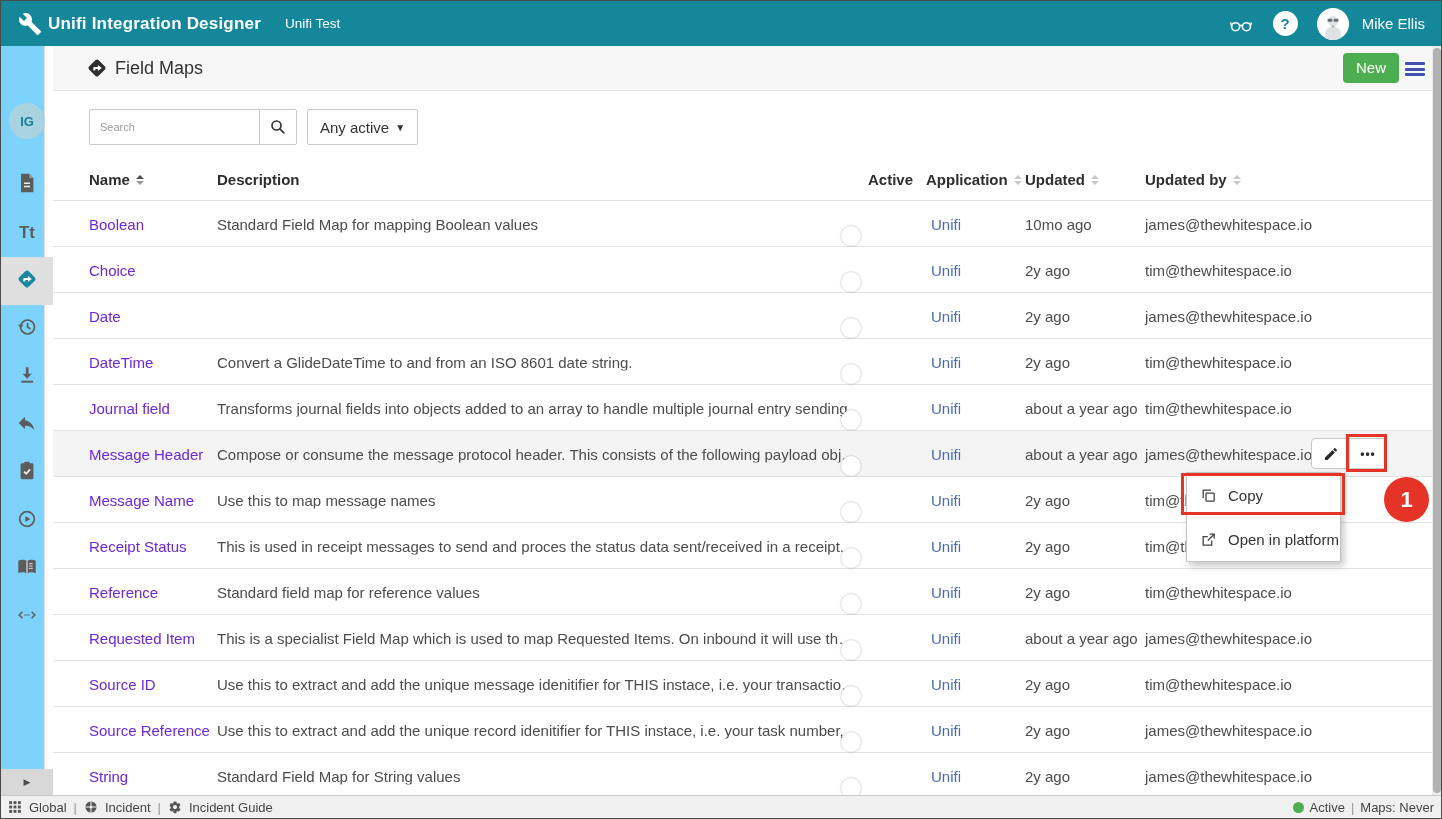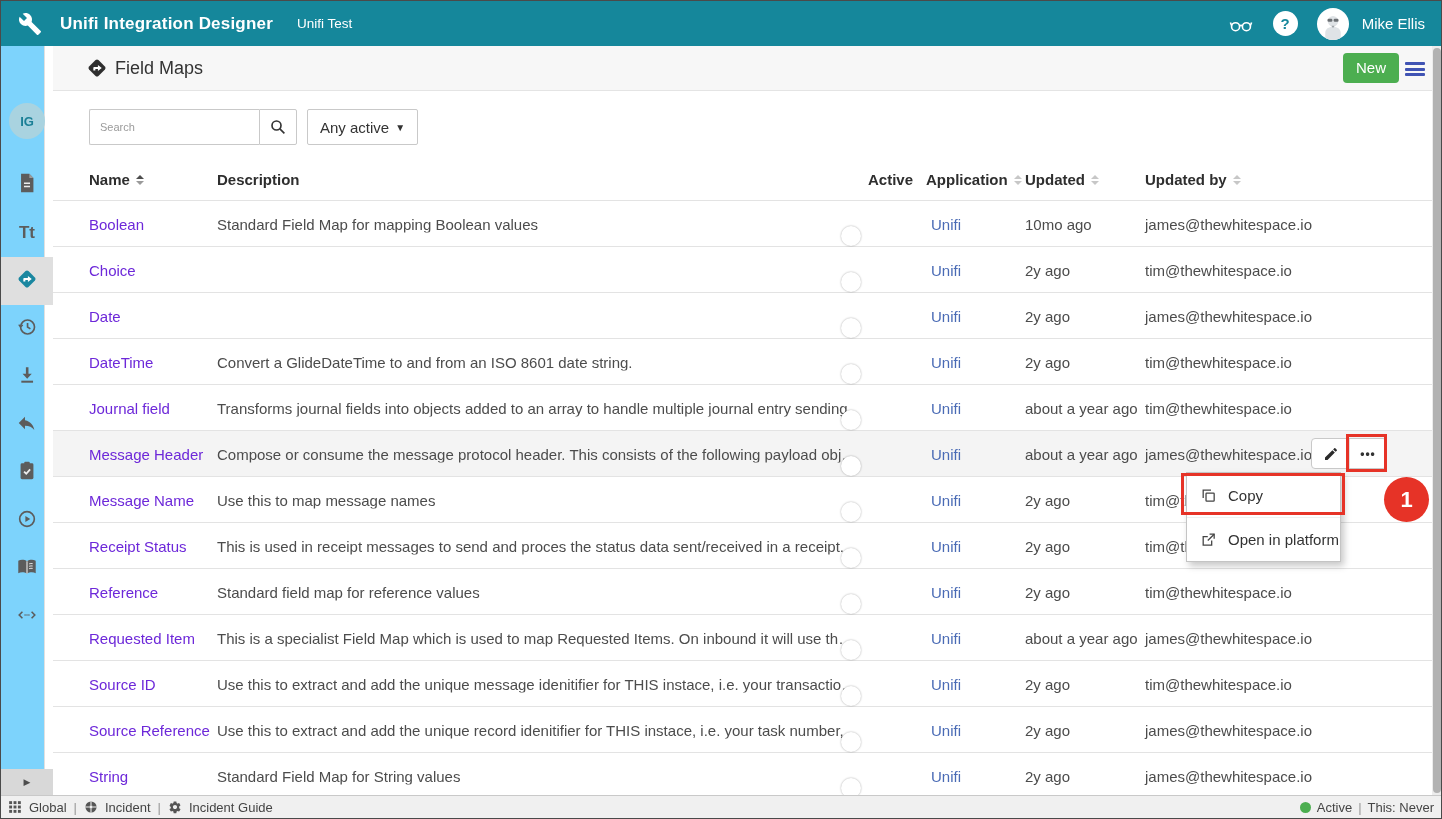--- a/index.html
+++ b/index.html
@@ -3,21 +3,21 @@
 <meta charset="utf-8">
 <style>
   * { margin:0; padding:0; box-sizing:border-box; }
   html,body { background:#e9e9e9; }
   body { font-family:"Liberation Sans", sans-serif; }
   .page { position:relative; width:1442px; height:819px; background:#fff; overflow:hidden; border:1px solid #4a4a4a; }
 
   
   .topbar { position:absolute; top:0; left:0; right:0; height:45px; background:#15879B; display:flex; align-items:center; }
   .topbar .wrench { margin-left:17px; width:24px; height:24px; display:flex; }
-  .topbar .title { color:#fff; font-size:17px; font-weight:700; margin-left:18px; letter-spacing:.2px; }
+  .topbar .title { color:#fff; font-size:17px; font-weight:700; margin-left:6px; letter-spacing:.2px; }
   .topbar .subtitle { color:#fff; font-size:13.5px; margin-left:24px; }
   .top-right { position:absolute; right:16px; top:0; height:45px; display:flex; align-items:center; gap:19px; }
   .icon-btn { display:flex; align-items:center; justify-content:center; cursor:pointer; }
   .help-circle { width:25px; height:25px; border-radius:50%; background:#fff; color:#15879B; font-weight:700; font-size:15px; display:flex; align-items:center; justify-content:center; }
   .avatar-user { width:32px; height:32px; border-radius:50%; background:#fff; overflow:hidden; display:flex; align-items:flex-end; justify-content:center; }
   .username { color:#fff; font-size:15px; margin-left:-6px; }
 
   
   .sidebar { position:absolute; top:45px; left:0; width:44px; bottom:23px; background:#7dd3fc; border-right:1px solid #e0e0e0;padding-left:31px; }
   .side-avatar { position:absolute; top:57px; left:8px; width:36px; height:36px; border-radius:50%; background:#a9d3e0; color:#1a7f96; font-weight:700; font-size:13px; display:flex; align-items:center; justify-content:center; }
@@ -467,17 +467,17 @@
       <span class="sb-sep">|</span>
       <svg viewBox="0 0 24 24" fill="#555">
           <path d="M19.14 12.94c.04-.3.06-.61.06-.94 0-.32-.02-.64-.07-.94l2.03-1.58c.18-.14.23-.41.12-.61l-1.92-3.32c-.12-.22-.37-.29-.59-.22l-2.39.96c-.5-.38-1.03-.7-1.62-.94l-.36-2.54c-.04-.24-.24-.41-.48-.41h-3.84c-.24 0-.43.17-.47.41l-.36 2.54c-.59.24-1.13.57-1.62.94l-2.39-.96c-.22-.08-.47 0-.59.22L2.74 9.87c-.12.21-.08.47.12.61l2.03 1.58c-.05.3-.09.63-.09.94s.02.64.07.94l-2.03 1.58c-.18.14-.23.41-.12.61l1.92 3.32c.12.22.37.29.59.22l2.39-.96c.5.38 1.03.7 1.62.94l.36 2.54c.05.24.24.41.48.41h3.84c.24 0 .44-.17.47-.41l.36-2.54c.59-.24 1.13-.56 1.62-.94l2.39.96c.22.08.47 0 .59-.22l1.92-3.32c.12-.22.07-.47-.12-.61l-2.01-1.58zM12 15.6c-1.98 0-3.6-1.62-3.6-3.6s1.62-3.6 3.6-3.6 3.6 1.62 3.6 3.6-1.62 3.6-3.6 3.6z"></path>
         </svg>
       <span class="sb-link">Incident Guide</span>
     </div>
     <div class="sb-right">
       <span class="status-dot"></span>
       <span>Active</span>
       <span class="sb-sep">|</span>
-      <span>This: Never</span>
+      <span>Maps: Never</span>
     </div>
   </footer>
 
 </div>
 
 </body></html>

